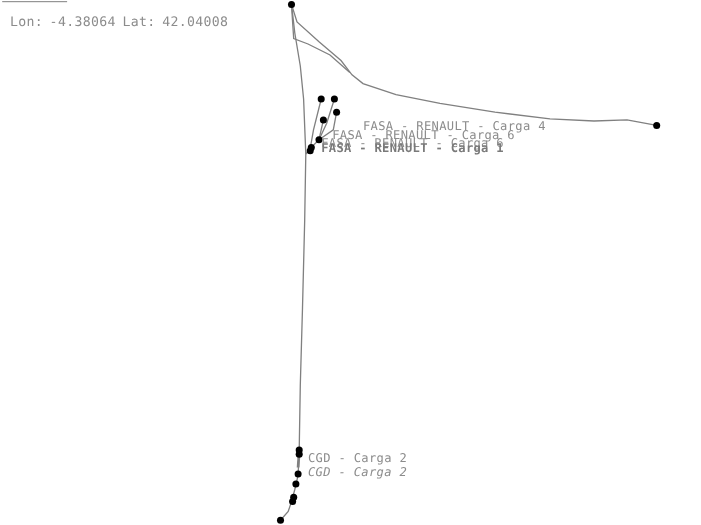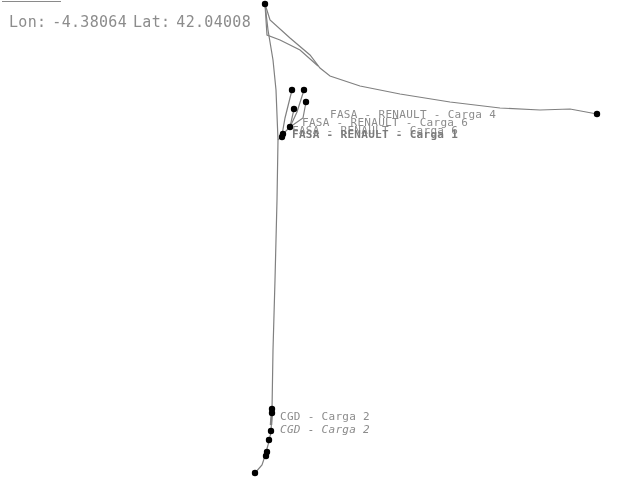--- a/index.html
+++ b/index.html
@@ -1,18 +1,18 @@
 <!DOCTYPE html>
 <html><head>
 <meta charset="utf-8">
 <style>
   html, body { margin:0; padding:0; background:#ffffff; }
   body { width:637px; height:477px; position:relative; overflow:hidden; font-family:"DejaVu Sans Mono", monospace; }
   .scalebar { position:absolute; left:2px; top:1px; width:59px; height:0; border-top:1px solid #8a8a8a; }
-  .coords { position:absolute; left:9px; top:13px; font-size:15px; color:#8c8c8c; letter-spacing:0.3px; white-space:nowrap; }
+  .coords { position:absolute; left:9px; top:13px; font-size:12px; color:#8c8c8c; letter-spacing:0.3px; white-space:nowrap; }
   .coords span { margin-right:6px; }
   svg.map { position:absolute; left:0; top:0; }
   .lbl { position:absolute; font-size:11px; color:#8c8c8c; white-space:nowrap; letter-spacing:0.3px; }
   .lbl.bold { color:#7a7a7a; font-weight:bold; }
 </style>
 </head>
 <body>
 
 <div class="scalebar"></div>
 

